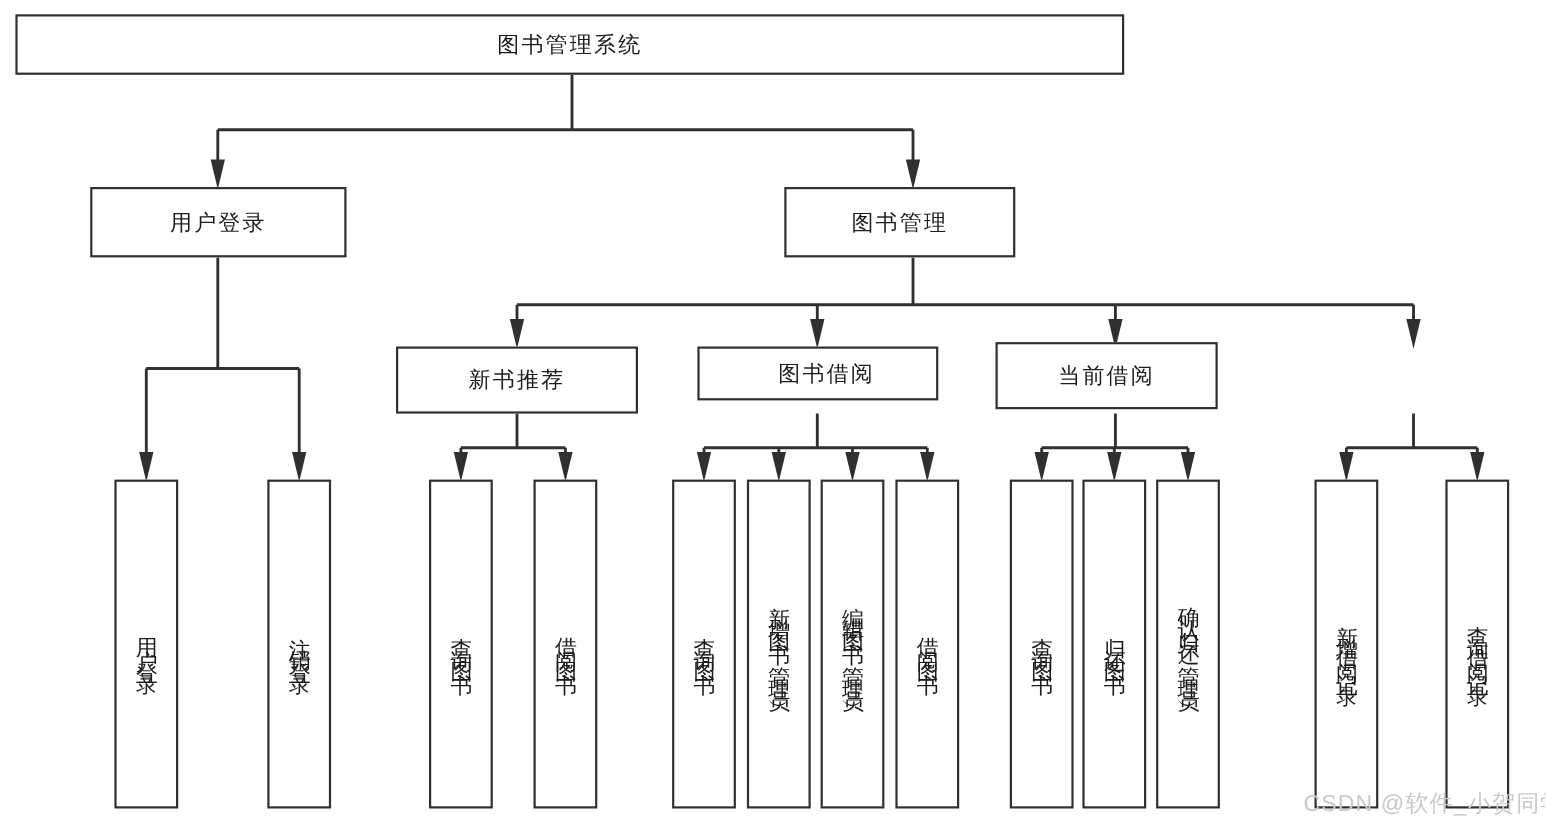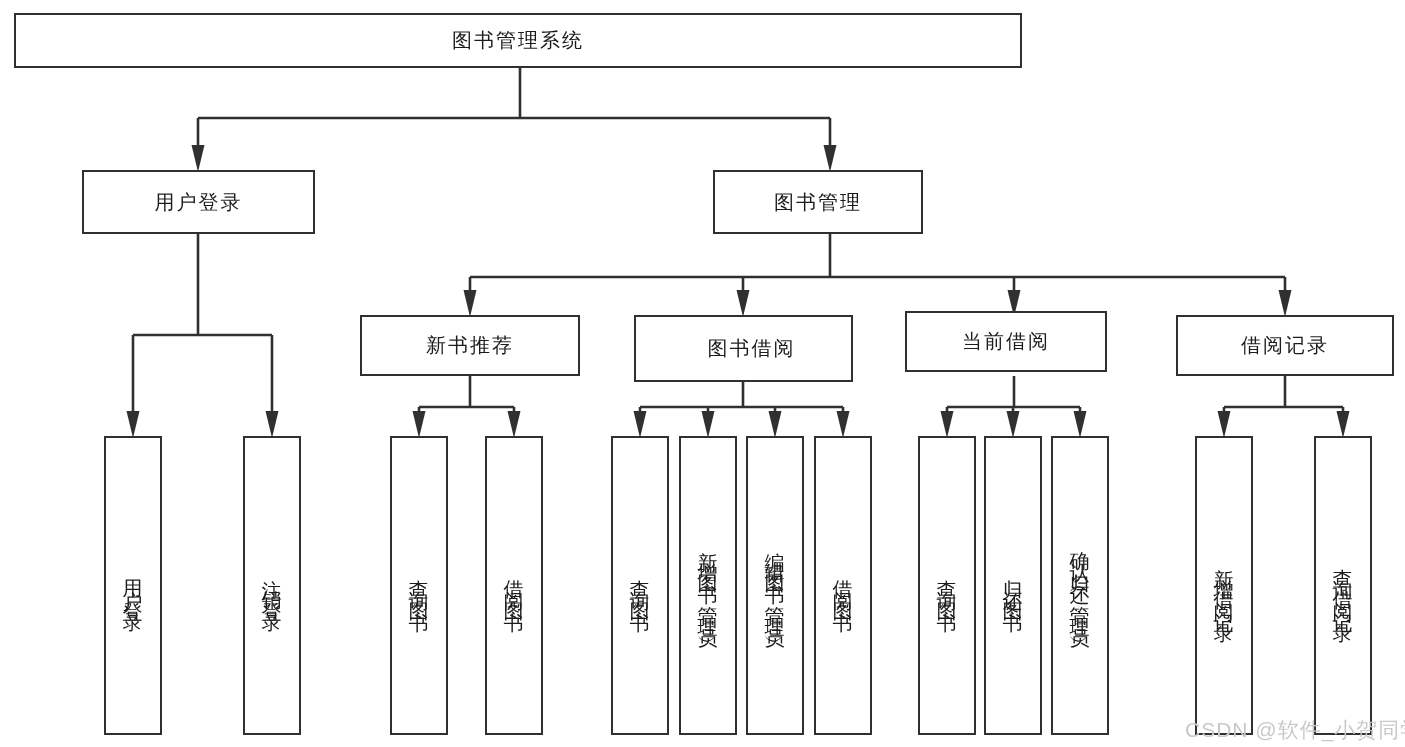--- a/index.html
+++ b/index.html
@@ -69,23 +69,22 @@
       <polygon class="arrow" points="1336.5,411 1349.5,411 1343,438"></polygon>
     </g>
   </svg>
 
   <div class="box hbox" style="left:14px;top:13px;width:1008px;height:55px;">图书管理系统</div>
 
   <div class="box hbox" style="left:82px;top:170px;width:233px;height:64px;">用户登录</div>
   <div class="box hbox" style="left:713px;top:170px;width:210px;height:64px;">图书管理</div>
 
   <div class="box hbox" style="left:360px;top:315px;width:220px;height:61px;text-align:right;">新书推荐</div>
-  <div class="box hbox" style="left:634px;top:315px;width:219px;height:67px;padding-left:16px;">图书借阅</div>
+  <div class="box hbox" style="left:634px;top:315px;width:219px;height:49px;padding-left:16px;">图书借阅</div>
   <div class="box hbox" style="left:905px;top:311px;width:202px;height:61px;">当前借阅</div>
-  <div class="box hbox" style="left:1176px;top:315px;width:218px;height:61px;">借阅记录</div>
 
   <div class="box vbox" style="left:104px;top:436px;width:58px;height:299px;">用户登录</div>
   <div class="box vbox" style="left:243px;top:436px;width:58px;height:299px;">注销登录</div>
 
   <div class="box vbox" style="left:390px;top:436px;width:58px;height:299px;">查询图书</div>
   <div class="box vbox" style="left:485px;top:436px;width:58px;height:299px;">借阅图书</div>
 
   <div class="box vbox" style="left:611px;top:436px;width:58px;height:299px;">查询图书</div>
   <div class="box vbox" style="left:679px;top:436px;width:58px;height:299px;">新增图书（管理员）</div>
   <div class="box vbox" style="left:746px;top:436px;width:58px;height:299px;">编辑图书（管理员）</div>

